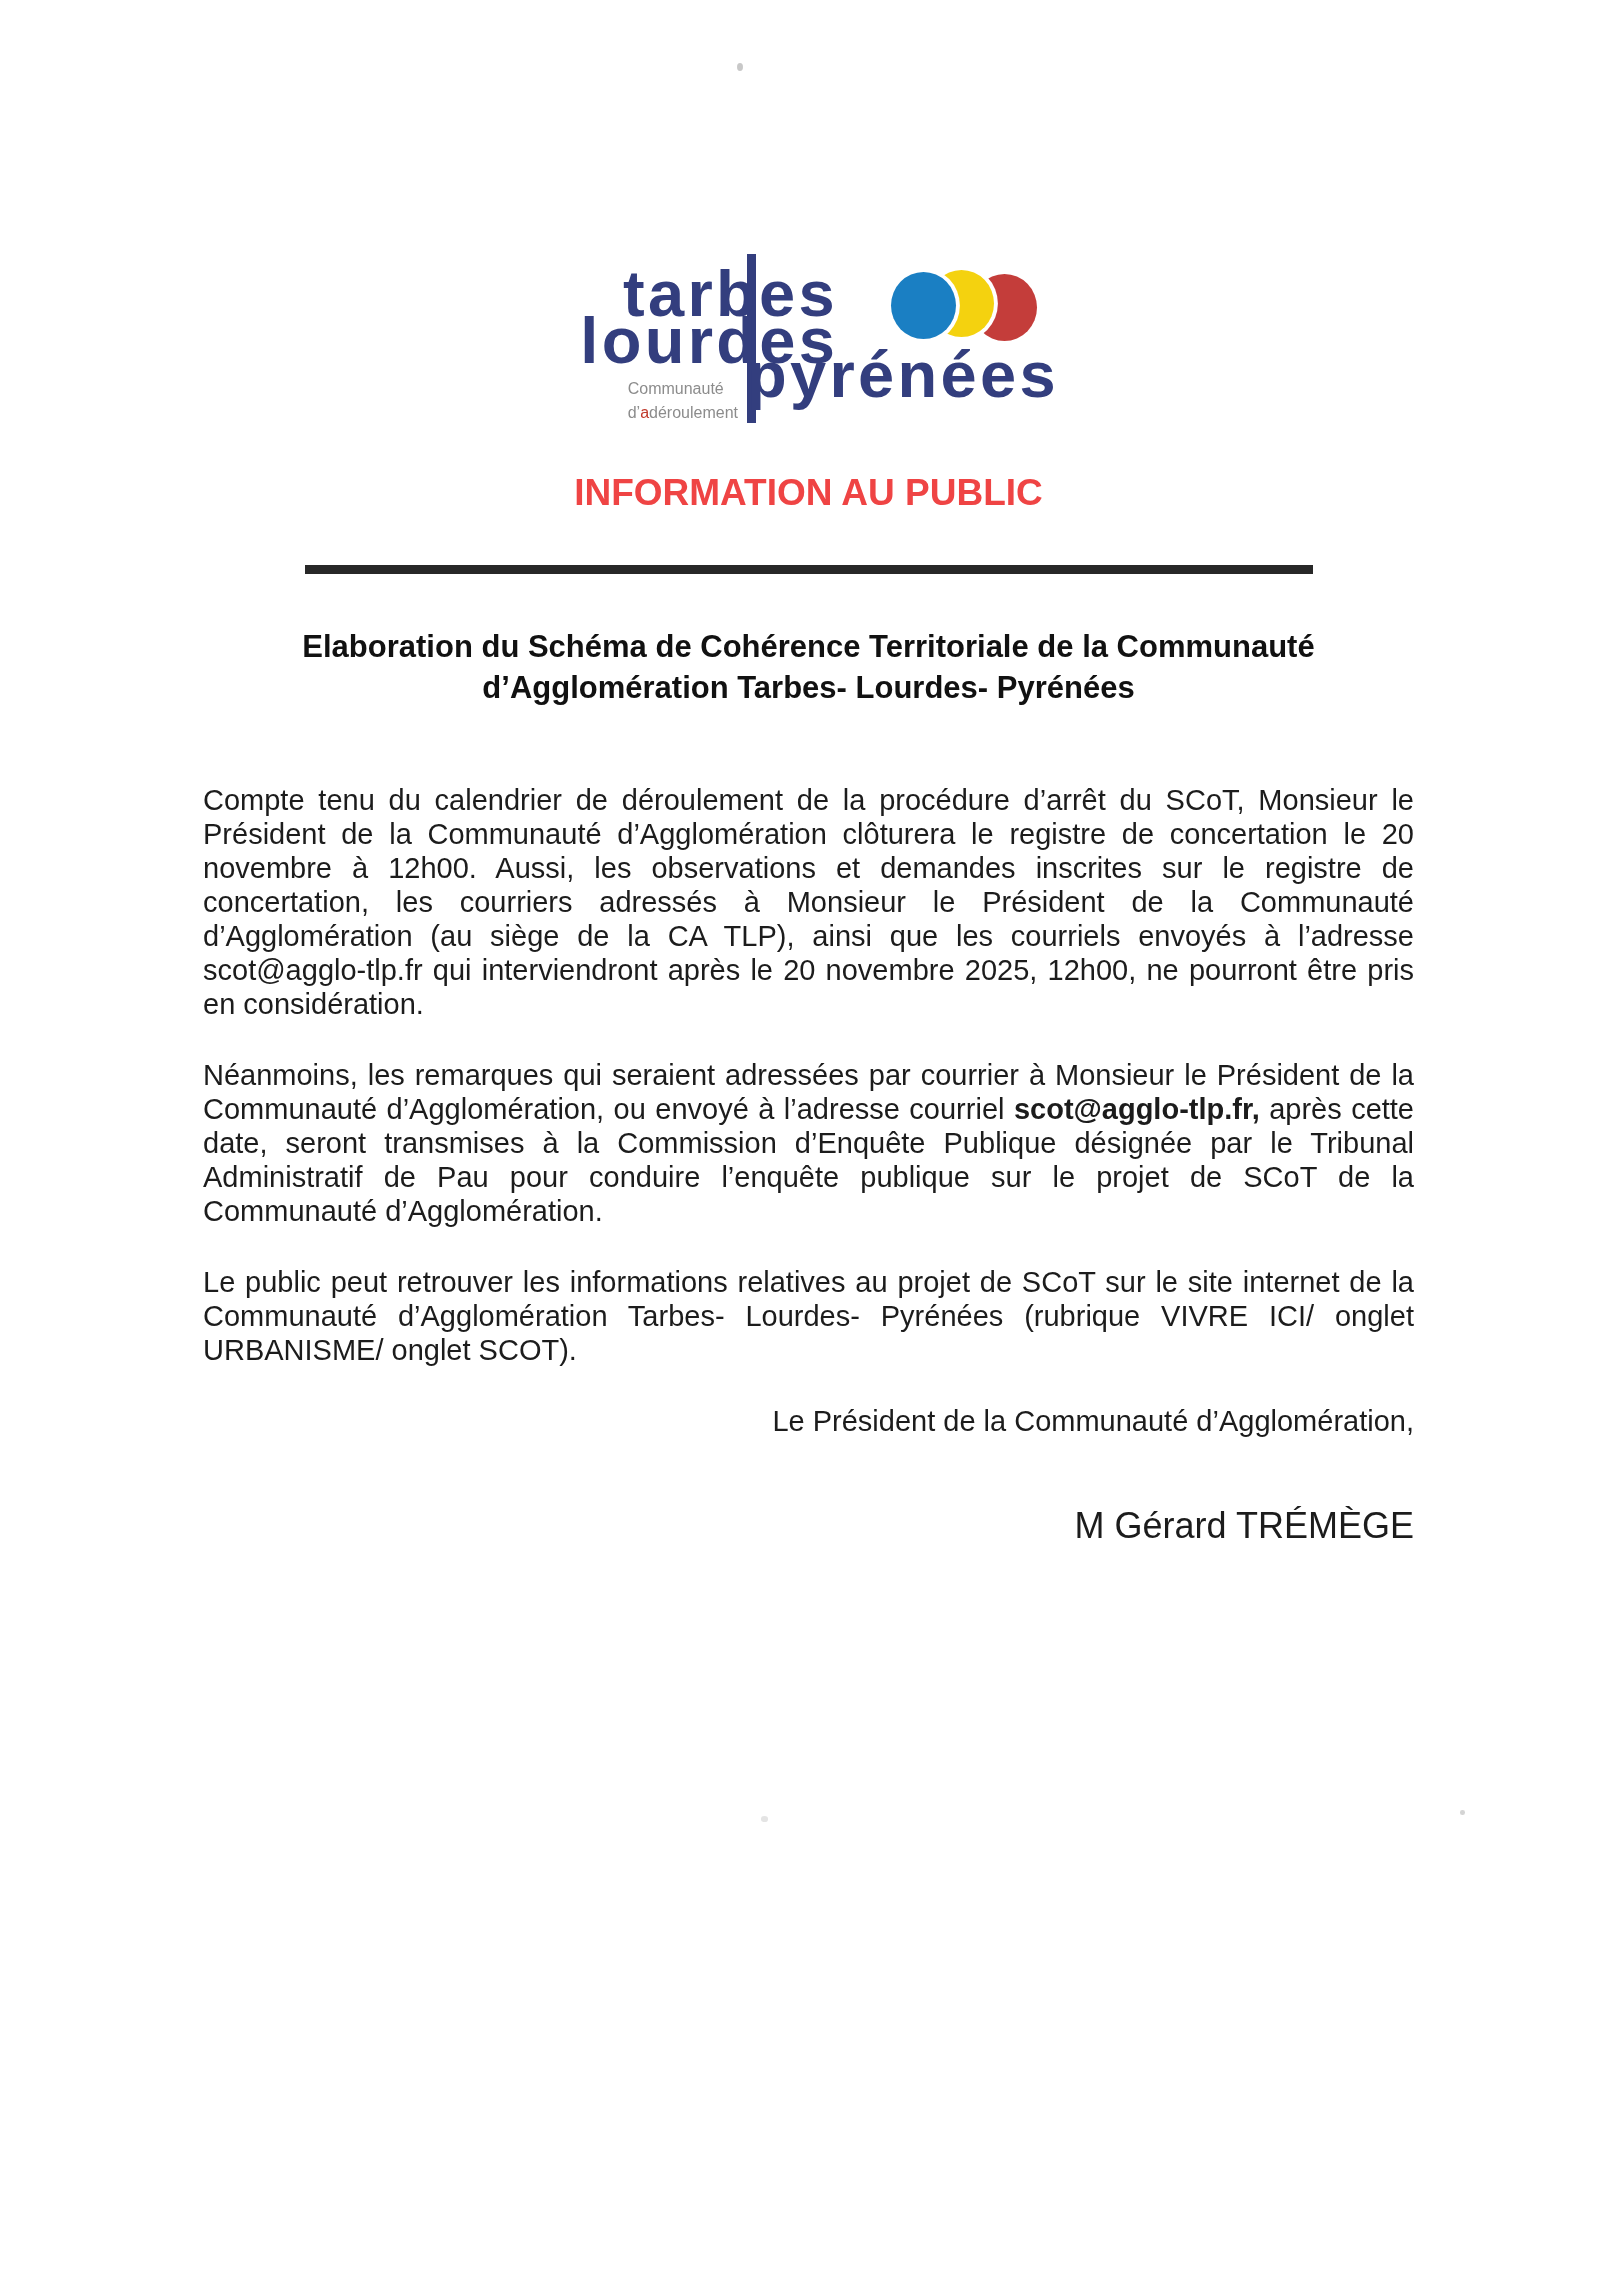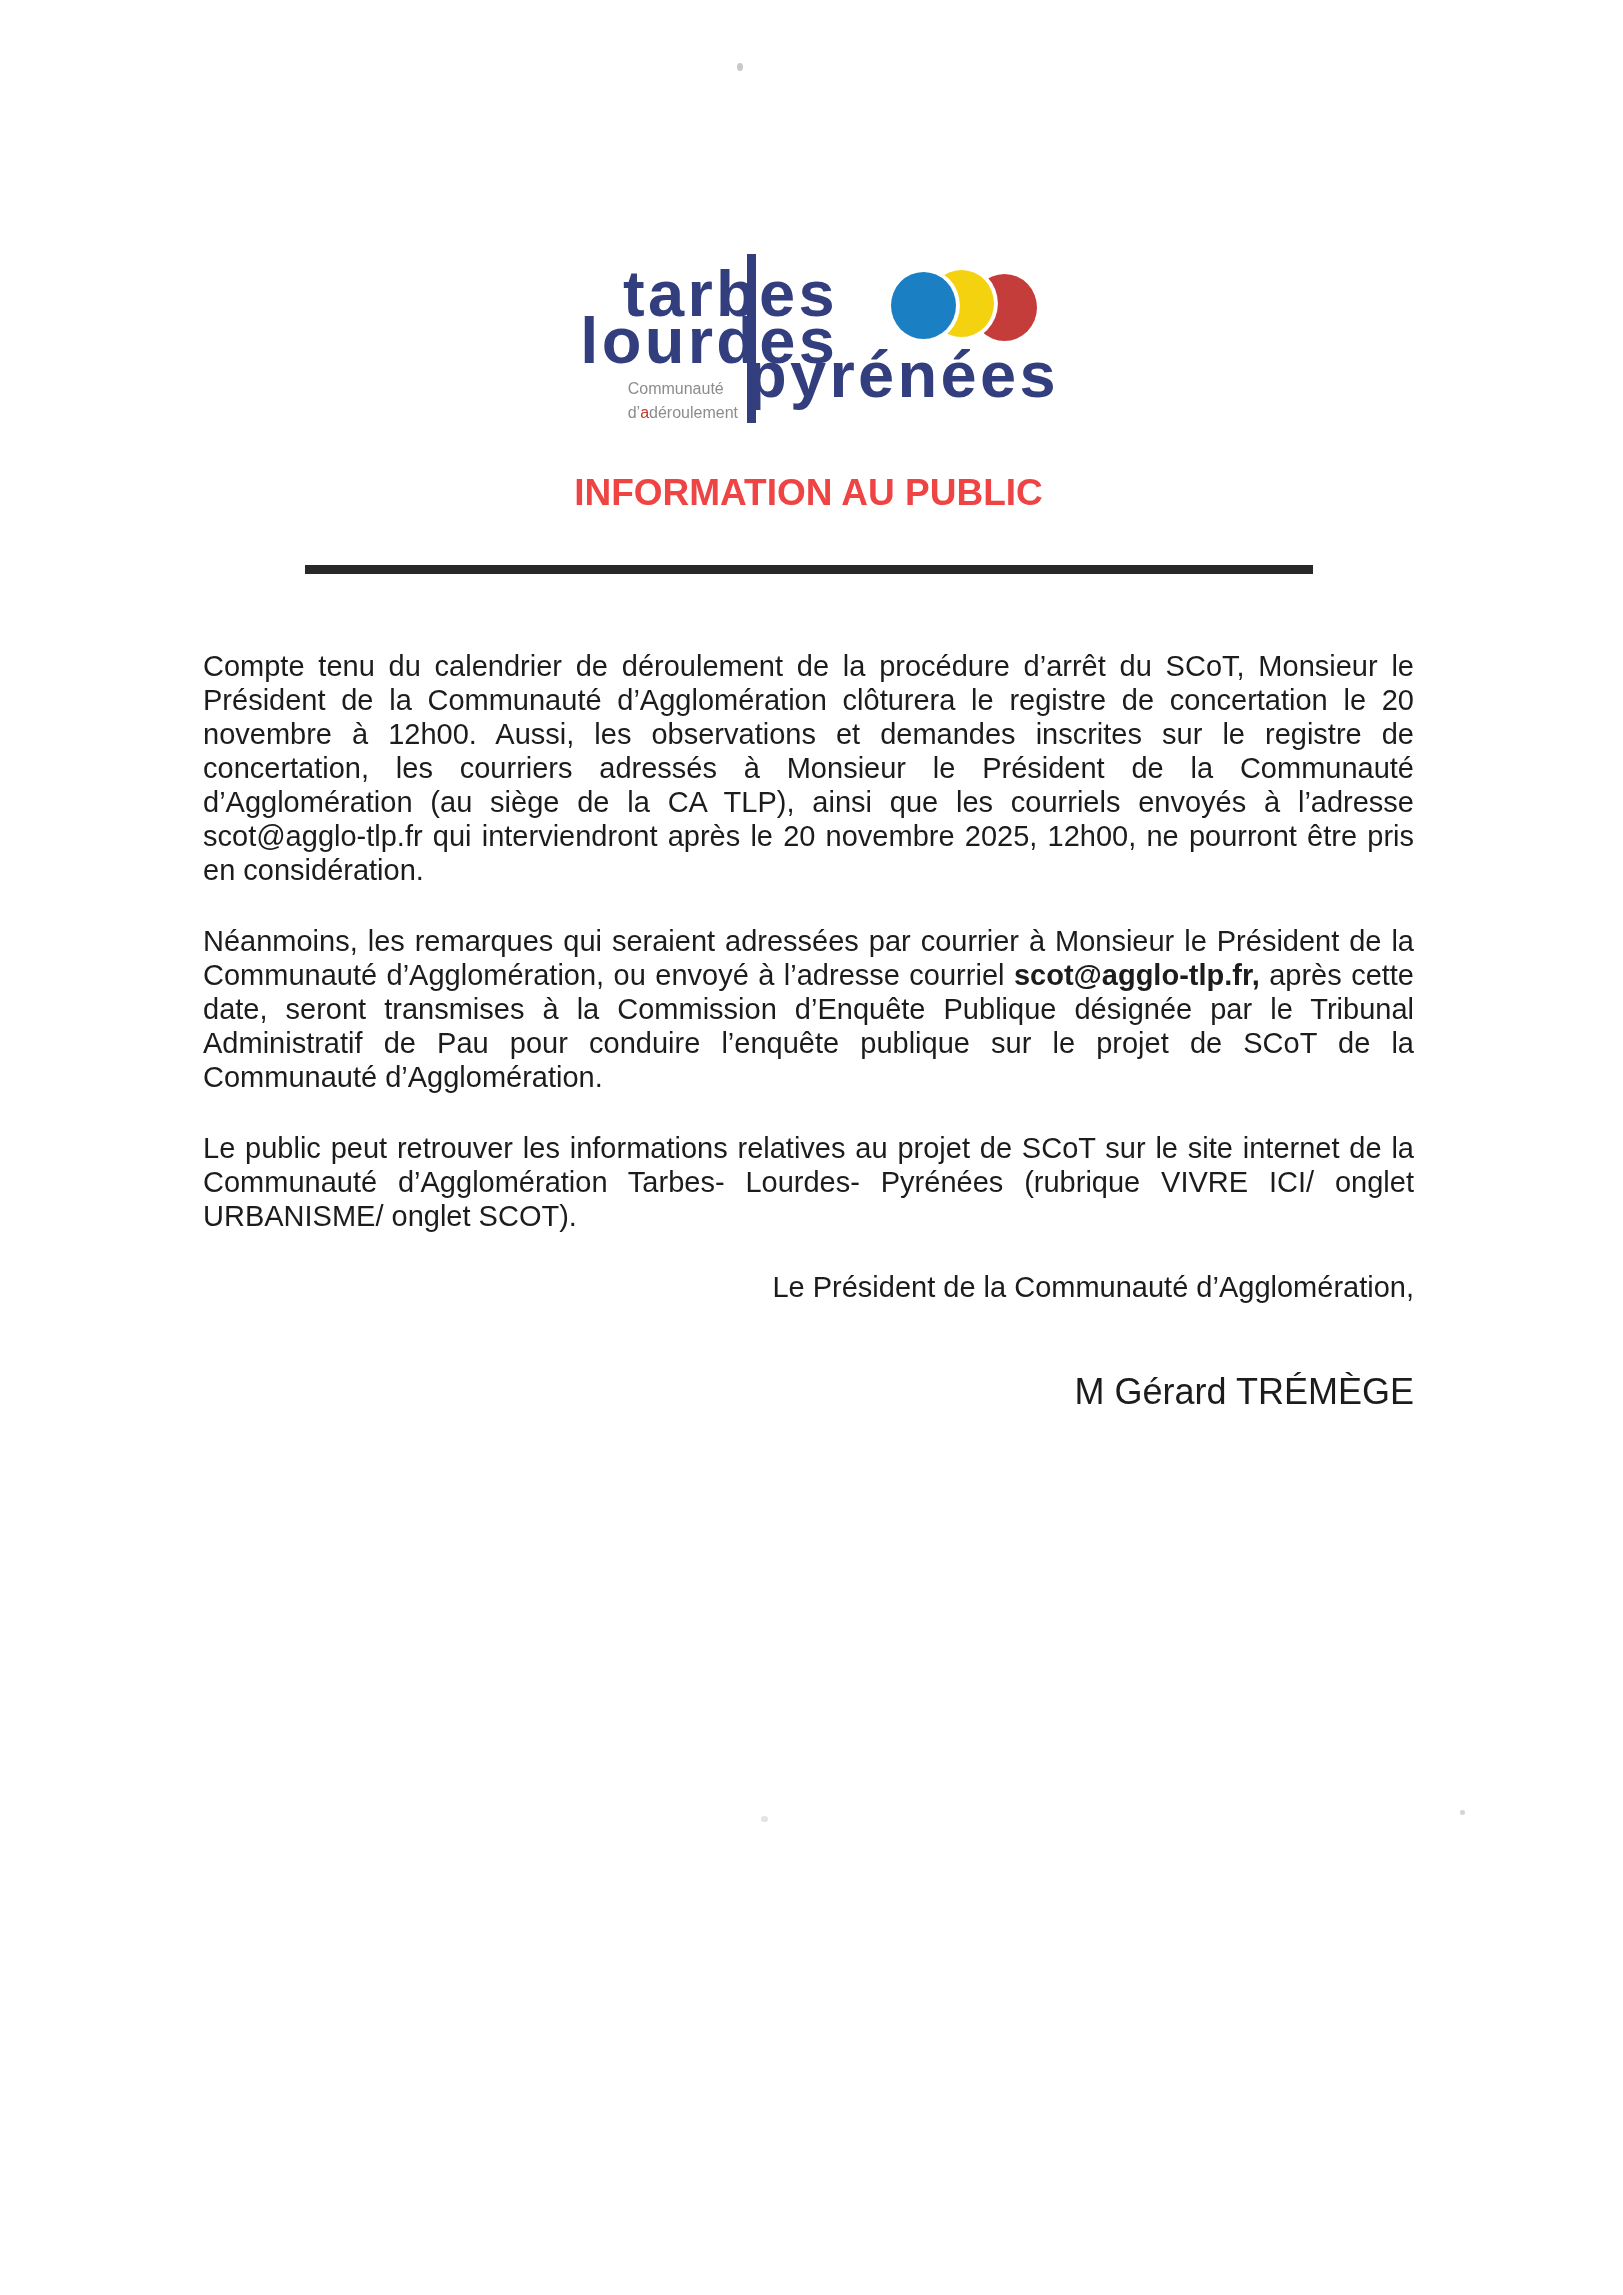--- a/index.html
+++ b/index.html
@@ -137,20 +137,24 @@
   </div>
 </div>
 
 <div class="content">
 
   <div class="page-title">INFORMATION AU PUBLIC</div>
 
 
   <div class="rule"></div>
 
+  <div class="doc-heading">
+    <div>Elaboration du Schéma de Cohérence Territoriale de la Communauté</div>
+    <div>d’Agglomération Tarbes- Lourdes- Pyrénées</div>
+  </div>
 
   <div class="body-text">
     <p>Compte tenu du calendrier de déroulement de la procédure d’arrêt du SCoT, Monsieur le Président de la Communauté d’Agglomération clôturera le registre de concertation le 20 novembre à 12h00. Aussi, les observations et demandes inscrites sur le registre de concertation, les courriers adressés à Monsieur le Président de la Communauté d’Agglomération (au siège de la CA TLP), ainsi que les courriels envoyés à l’adresse scot@agglo-tlp.fr qui interviendront après le 20 novembre 2025, 12h00, ne pourront être pris en considération.</p>
     <p><span>Néanmoins, les remarques qui seraient adressées par courrier à Monsieur le Président de la Communauté d’Agglomération, ou envoyé à l’adresse courriel </span><span class="email-bold">scot@agglo-tlp.fr,</span><span> après cette date, seront transmises à la Commission d’Enquête Publique désignée par le Tribunal Administratif de Pau pour conduire l’enquête publique sur le projet de SCoT de la Communauté d’Agglomération.</span></p>
     <p>Le public peut retrouver les informations relatives au projet de SCoT sur le site internet de la Communauté d’Agglomération Tarbes- Lourdes- Pyrénées (rubrique VIVRE ICI/ onglet URBANISME/ onglet SCOT).</p>
   </div>
 
   <div class="sig-role">Le Président de la Communauté d’Agglomération,</div>
   <div class="sig-name">M Gérard TRÉMÈGE</div>
 

